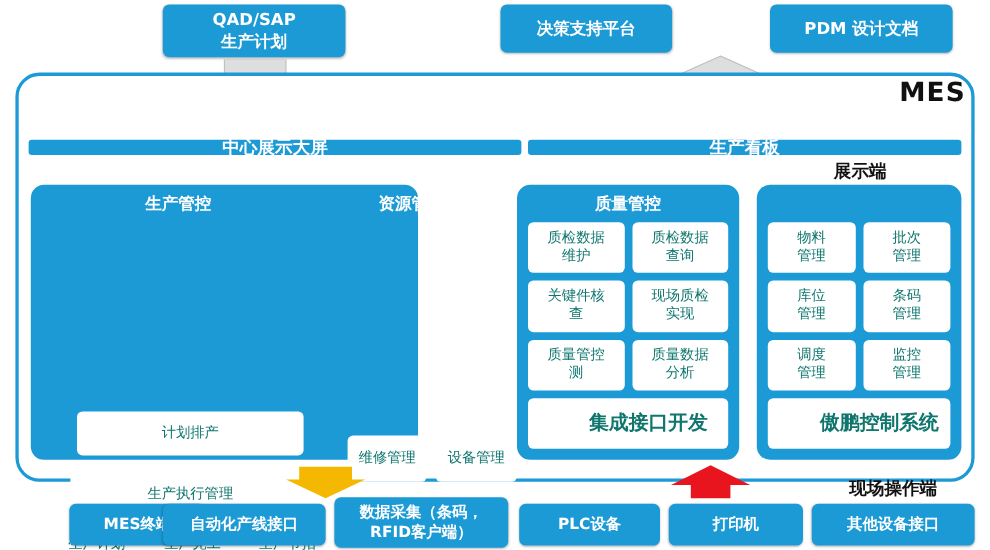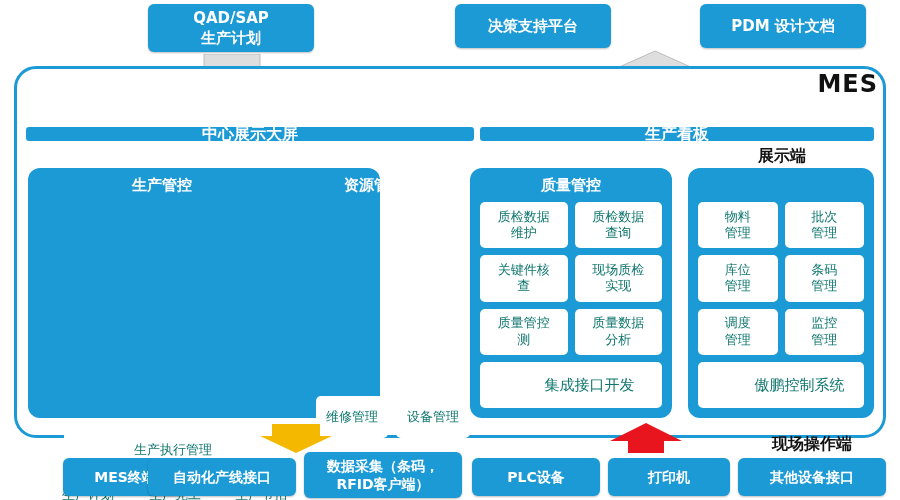--- a/index.html
+++ b/index.html
@@ -111,21 +111,21 @@
     color: #0f766e;
     font-size: 13px;
     display: flex;
     align-items: center;
     justify-content: center;
     text-align: center;
     line-height: 1.25;
     box-sizing: border-box;
     padding: 2px;
   }
-  .cell.big { font-size: 15px; font-weight: normal; padding-left: 39px; }
+  .cell.big { font-size: 18px; font-weight: bold; padding-left: 39px; }
   .panel-body {
     position: absolute;
     left: 10px;
     right: 10px;
     top: 34px;
     bottom: 10px;
     display: flex;
     flex-direction: column;
     gap: 7px;
   }
@@ -186,20 +186,23 @@
   <div class="side-label" style="left:772px; top:434px;">现场操作端</div>
 
   <div class="panel" style="left:28px; top:168px; width:352px; height:250px;text-decoration:underline;">
     <div style="position:absolute; left:8px; top:0; width:252px;">
       <div class="panel-title">生产管控</div>
     </div>
     <div style="position:absolute; left:268px; top:0; width:156px;">
       <div class="panel-title">资源管理</div>
     </div>
 
+    <div class="cell" style="left:42px; top:206px; width:206px; height:40px; position:absolute;">
+      <span>计划排产</span>
+    </div>
     <div class="cell" style="left:36px; top:262px; width:218px; height:40px; position:absolute;text-align:right;">
       <span>生产执行管理</span>
     </div>
     <div class="cell" style="left:20px; top:312px; width:80px; height:46px; position:absolute; white-space:pre-line;">
       <span style="white-space:pre-line;">生产计划
 下达</span>
     </div>
     <div class="cell" style="left:106px; top:312px; width:82px; height:46px; position:absolute; white-space:pre-line;">
       <span style="white-space:pre-line;">生产完工
 确认</span>

